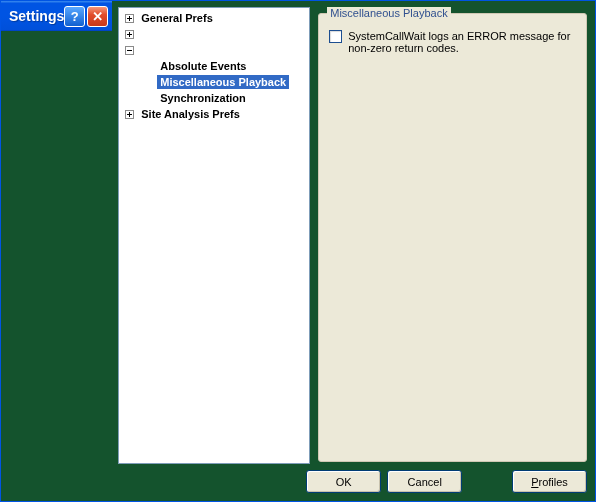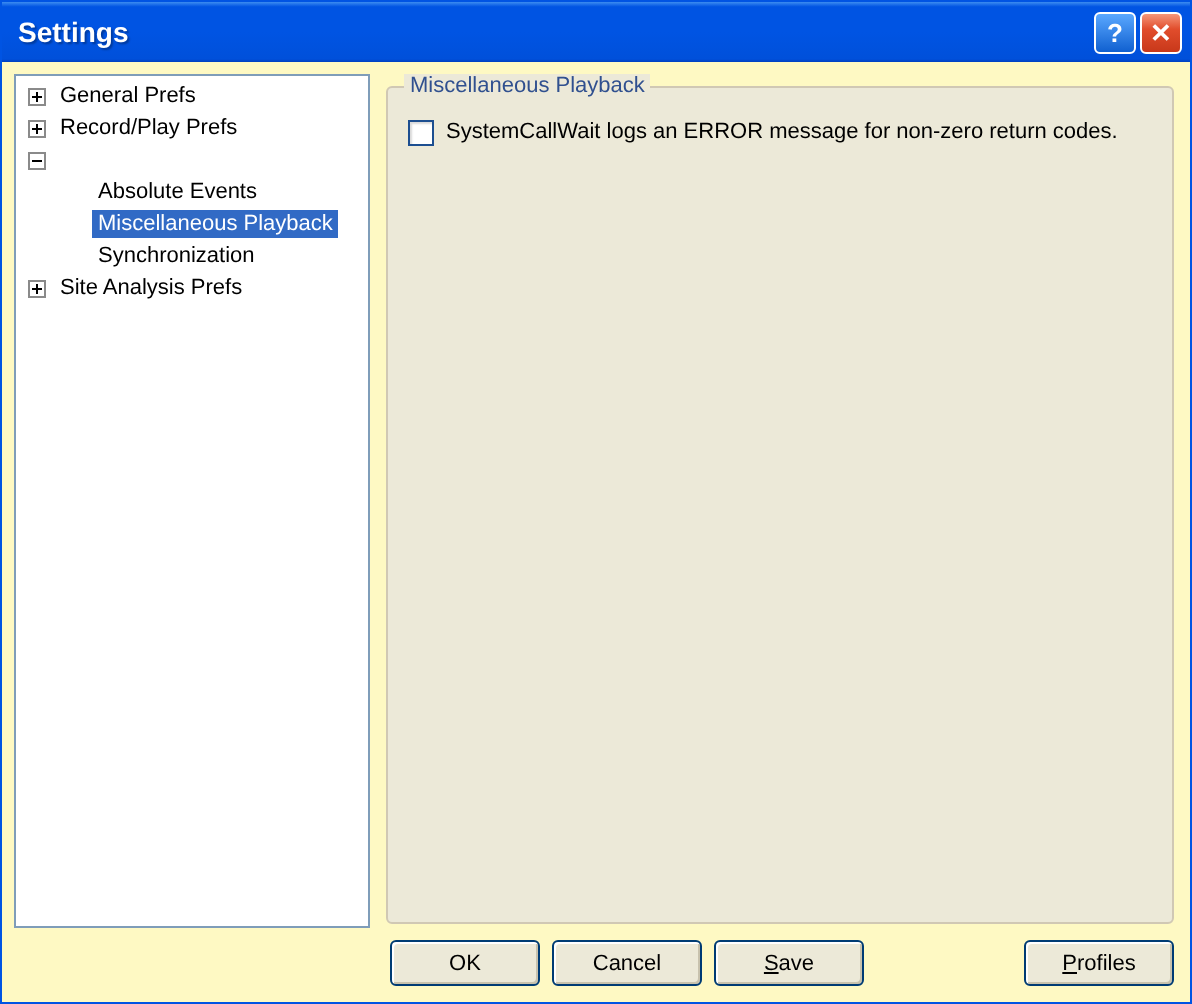--- a/index.html
+++ b/index.html
@@ -9,23 +9,23 @@
   font-size: 11px;
   background: #fff;
   width: 596px;
   height: 502px;
   overflow: hidden;
 }
 .window {
   width: 596px;
   height: 502px;
   border: 1px solid #0054e3;
-  background: #fef9c3;
-  display: flex;
-  flex-direction: column;
+  background: #14532d;
+  display: flex;
+  flex-direction: row;
 }
 .titlebar {
   height: 30px;
   background: linear-gradient(to bottom, #3c8cf0 0%, #0054e3 8%, #0054e3 50%, #0050da 95%, #003fc0 100%);
   display: flex;
   align-items: center;
   padding: 0 4px 0 8px;
   color: #fff;
 }
 .titlebar-title {
@@ -56,25 +56,26 @@
   flex-direction: column;
   padding: 6px;
 }
 .main {
   flex: 1;
   display: flex;
   gap: 6px;
   min-height: 0;
 }
 .tree-panel {
-  width: 178px;
+  width: 192px;
   background: #fff;
   border: 1px solid #7f9db9;
   overflow: auto;
   padding: 2px 0;
+  font-weight: bold;
 }
 .tree ul { list-style: none; margin: 0; padding: 0; }
 .tree li { padding: 0; }
 .row {
   display: flex;
   align-items: center;
   height: 16px;
   cursor: pointer;
   white-space: nowrap;
 }
@@ -178,21 +179,20 @@
           <ul>
             <li>
               <div class="row">
                 <span class="expander plus"></span>
                 <span class="label">General Prefs</span>
               </div>
             </li>
             <li>
               <div class="row">
                 <span class="expander plus"></span>
-                <span class="label">Record/Play Prefs</span>
               </div>
             </li>
             <li>
               <div class="row">
                 <span class="expander"></span>
               </div>
               <ul>
                 <li>
                   <div class="row">
                     <span class="indent"></span>
@@ -237,19 +237,18 @@
           </div>
         </div>
       </div>
 
     </div>
 
     <div class="button-row">
       <div class="btn-left-group">
         <button class="btn">OK</button>
         <button class="btn">Cancel</button>
-        <button class="btn"><span class="underline">S</span><span>ave</span></button>
       </div>
       <div class="spacer"></div>
       <button class="btn"><span class="underline">P</span><span>rofiles</span></button>
     </div>
   </div>
 </div>
 
 </body></html>

